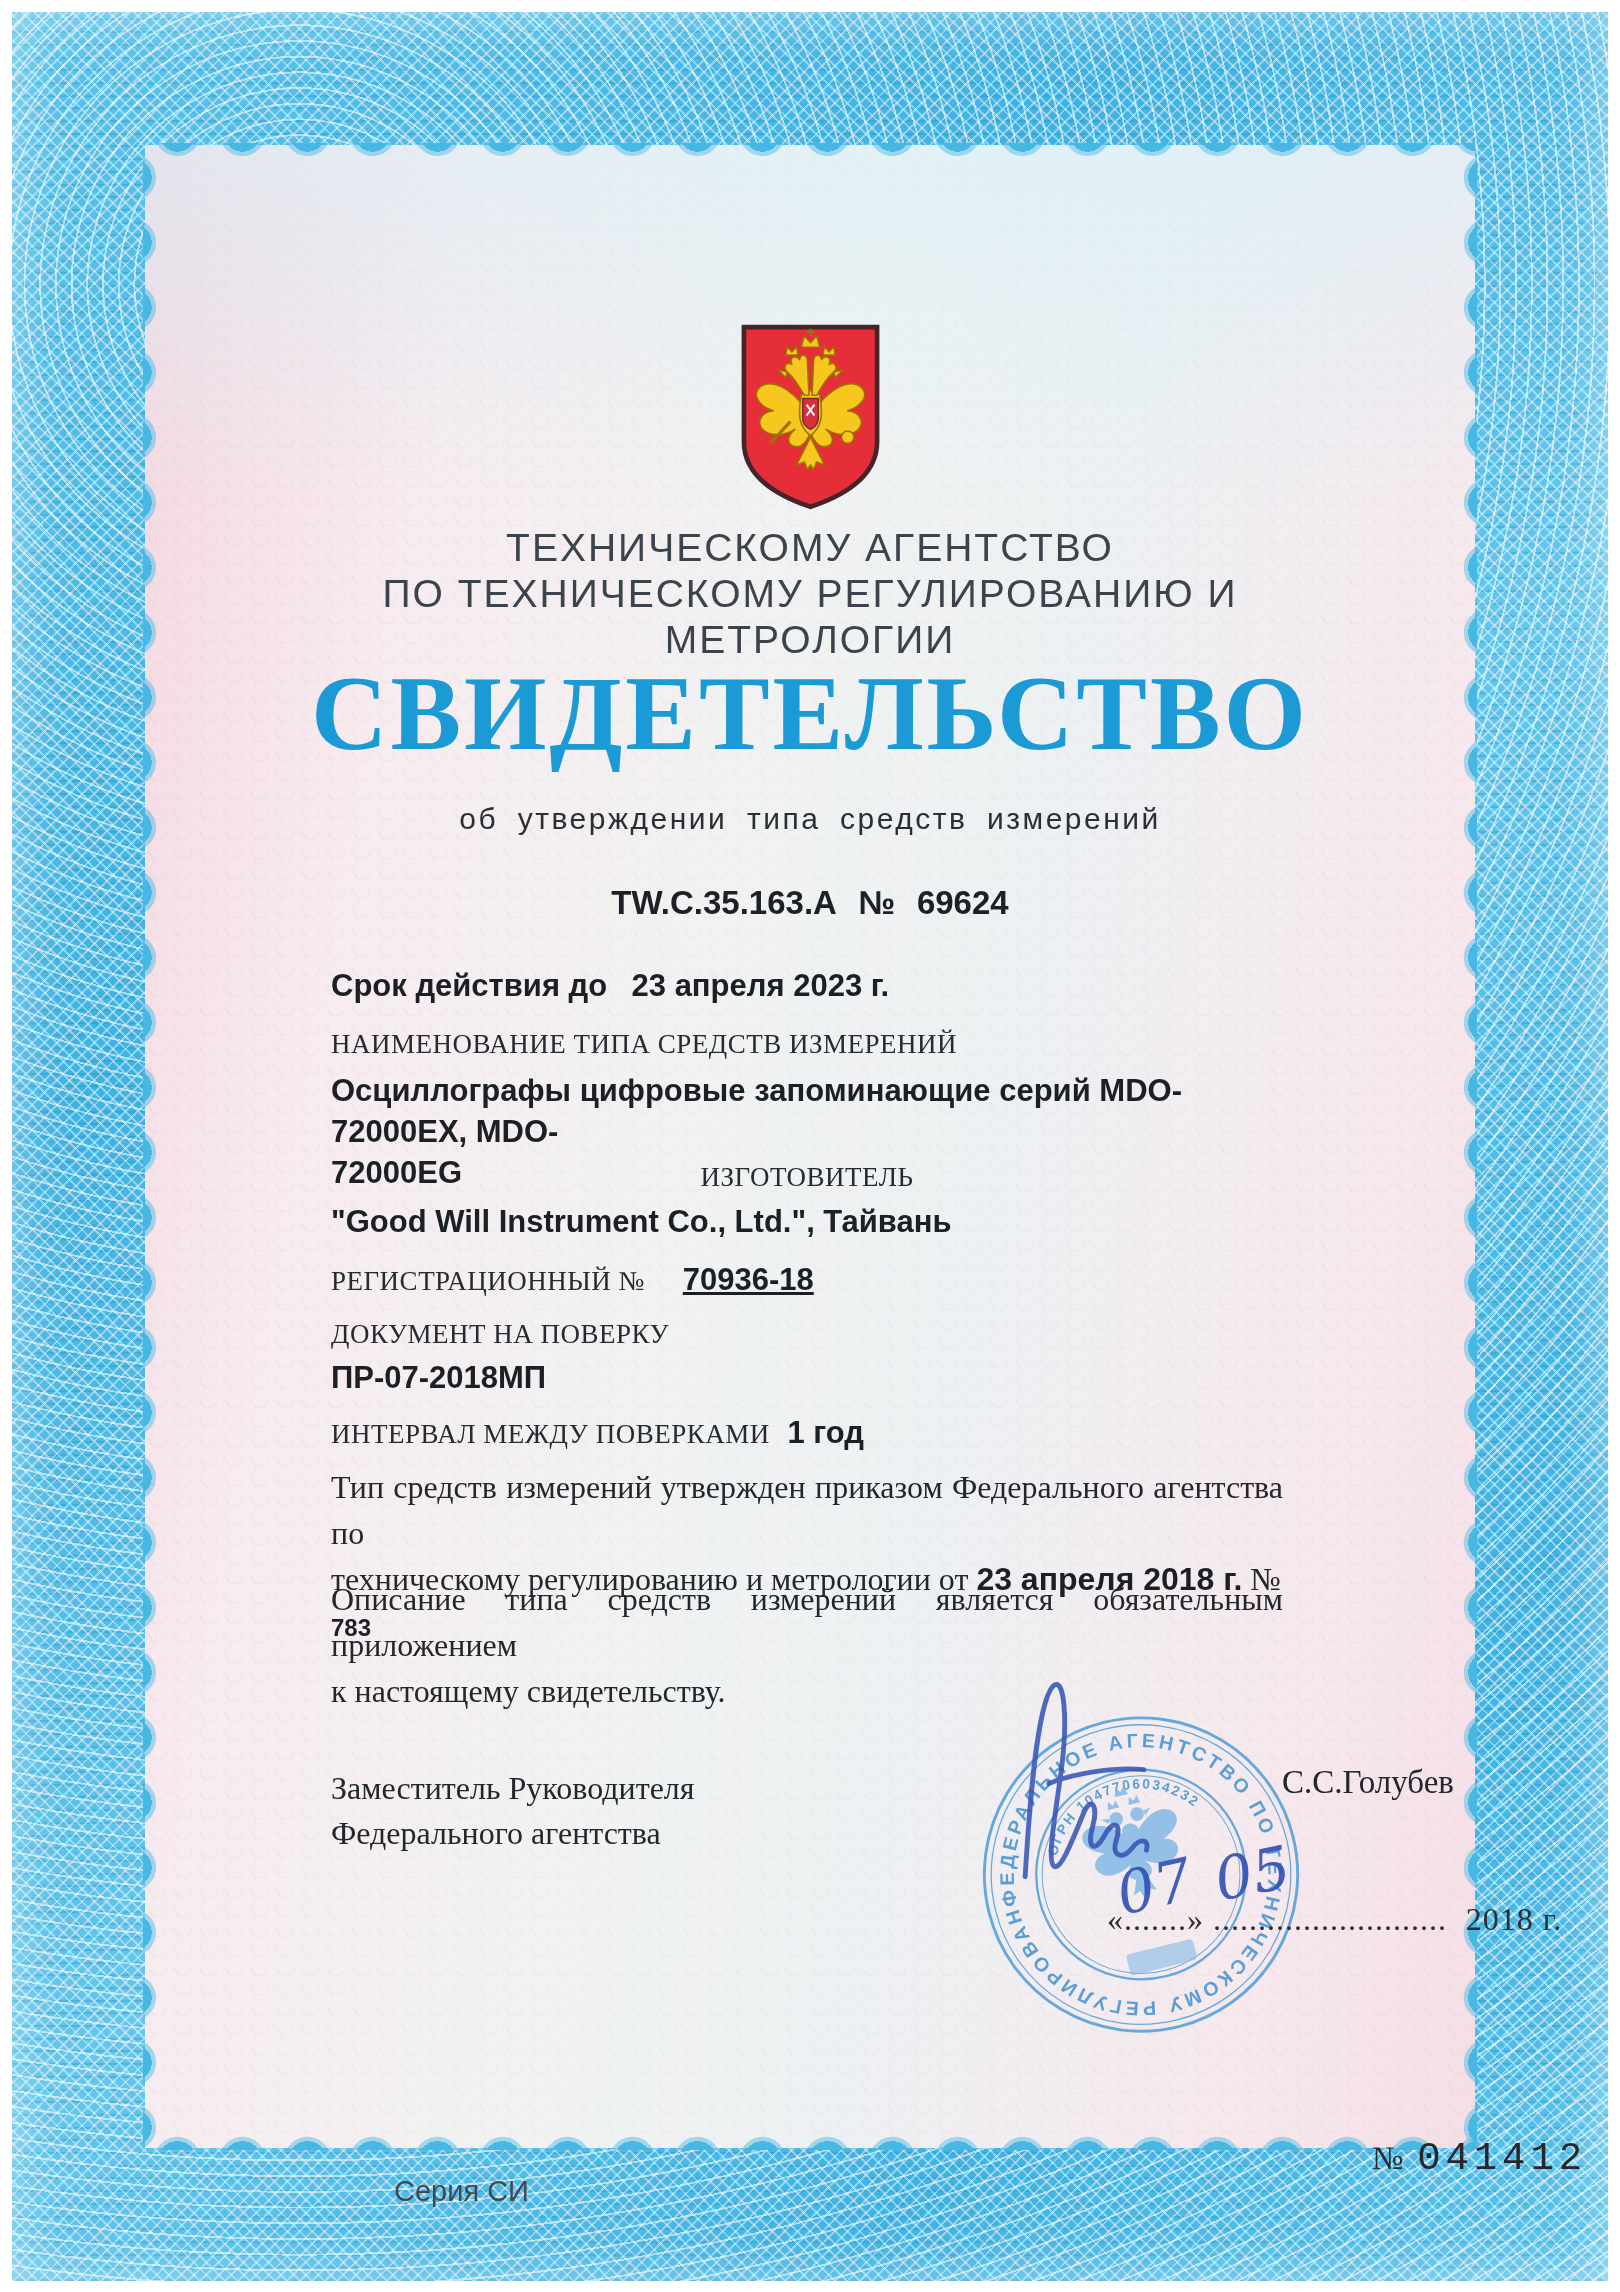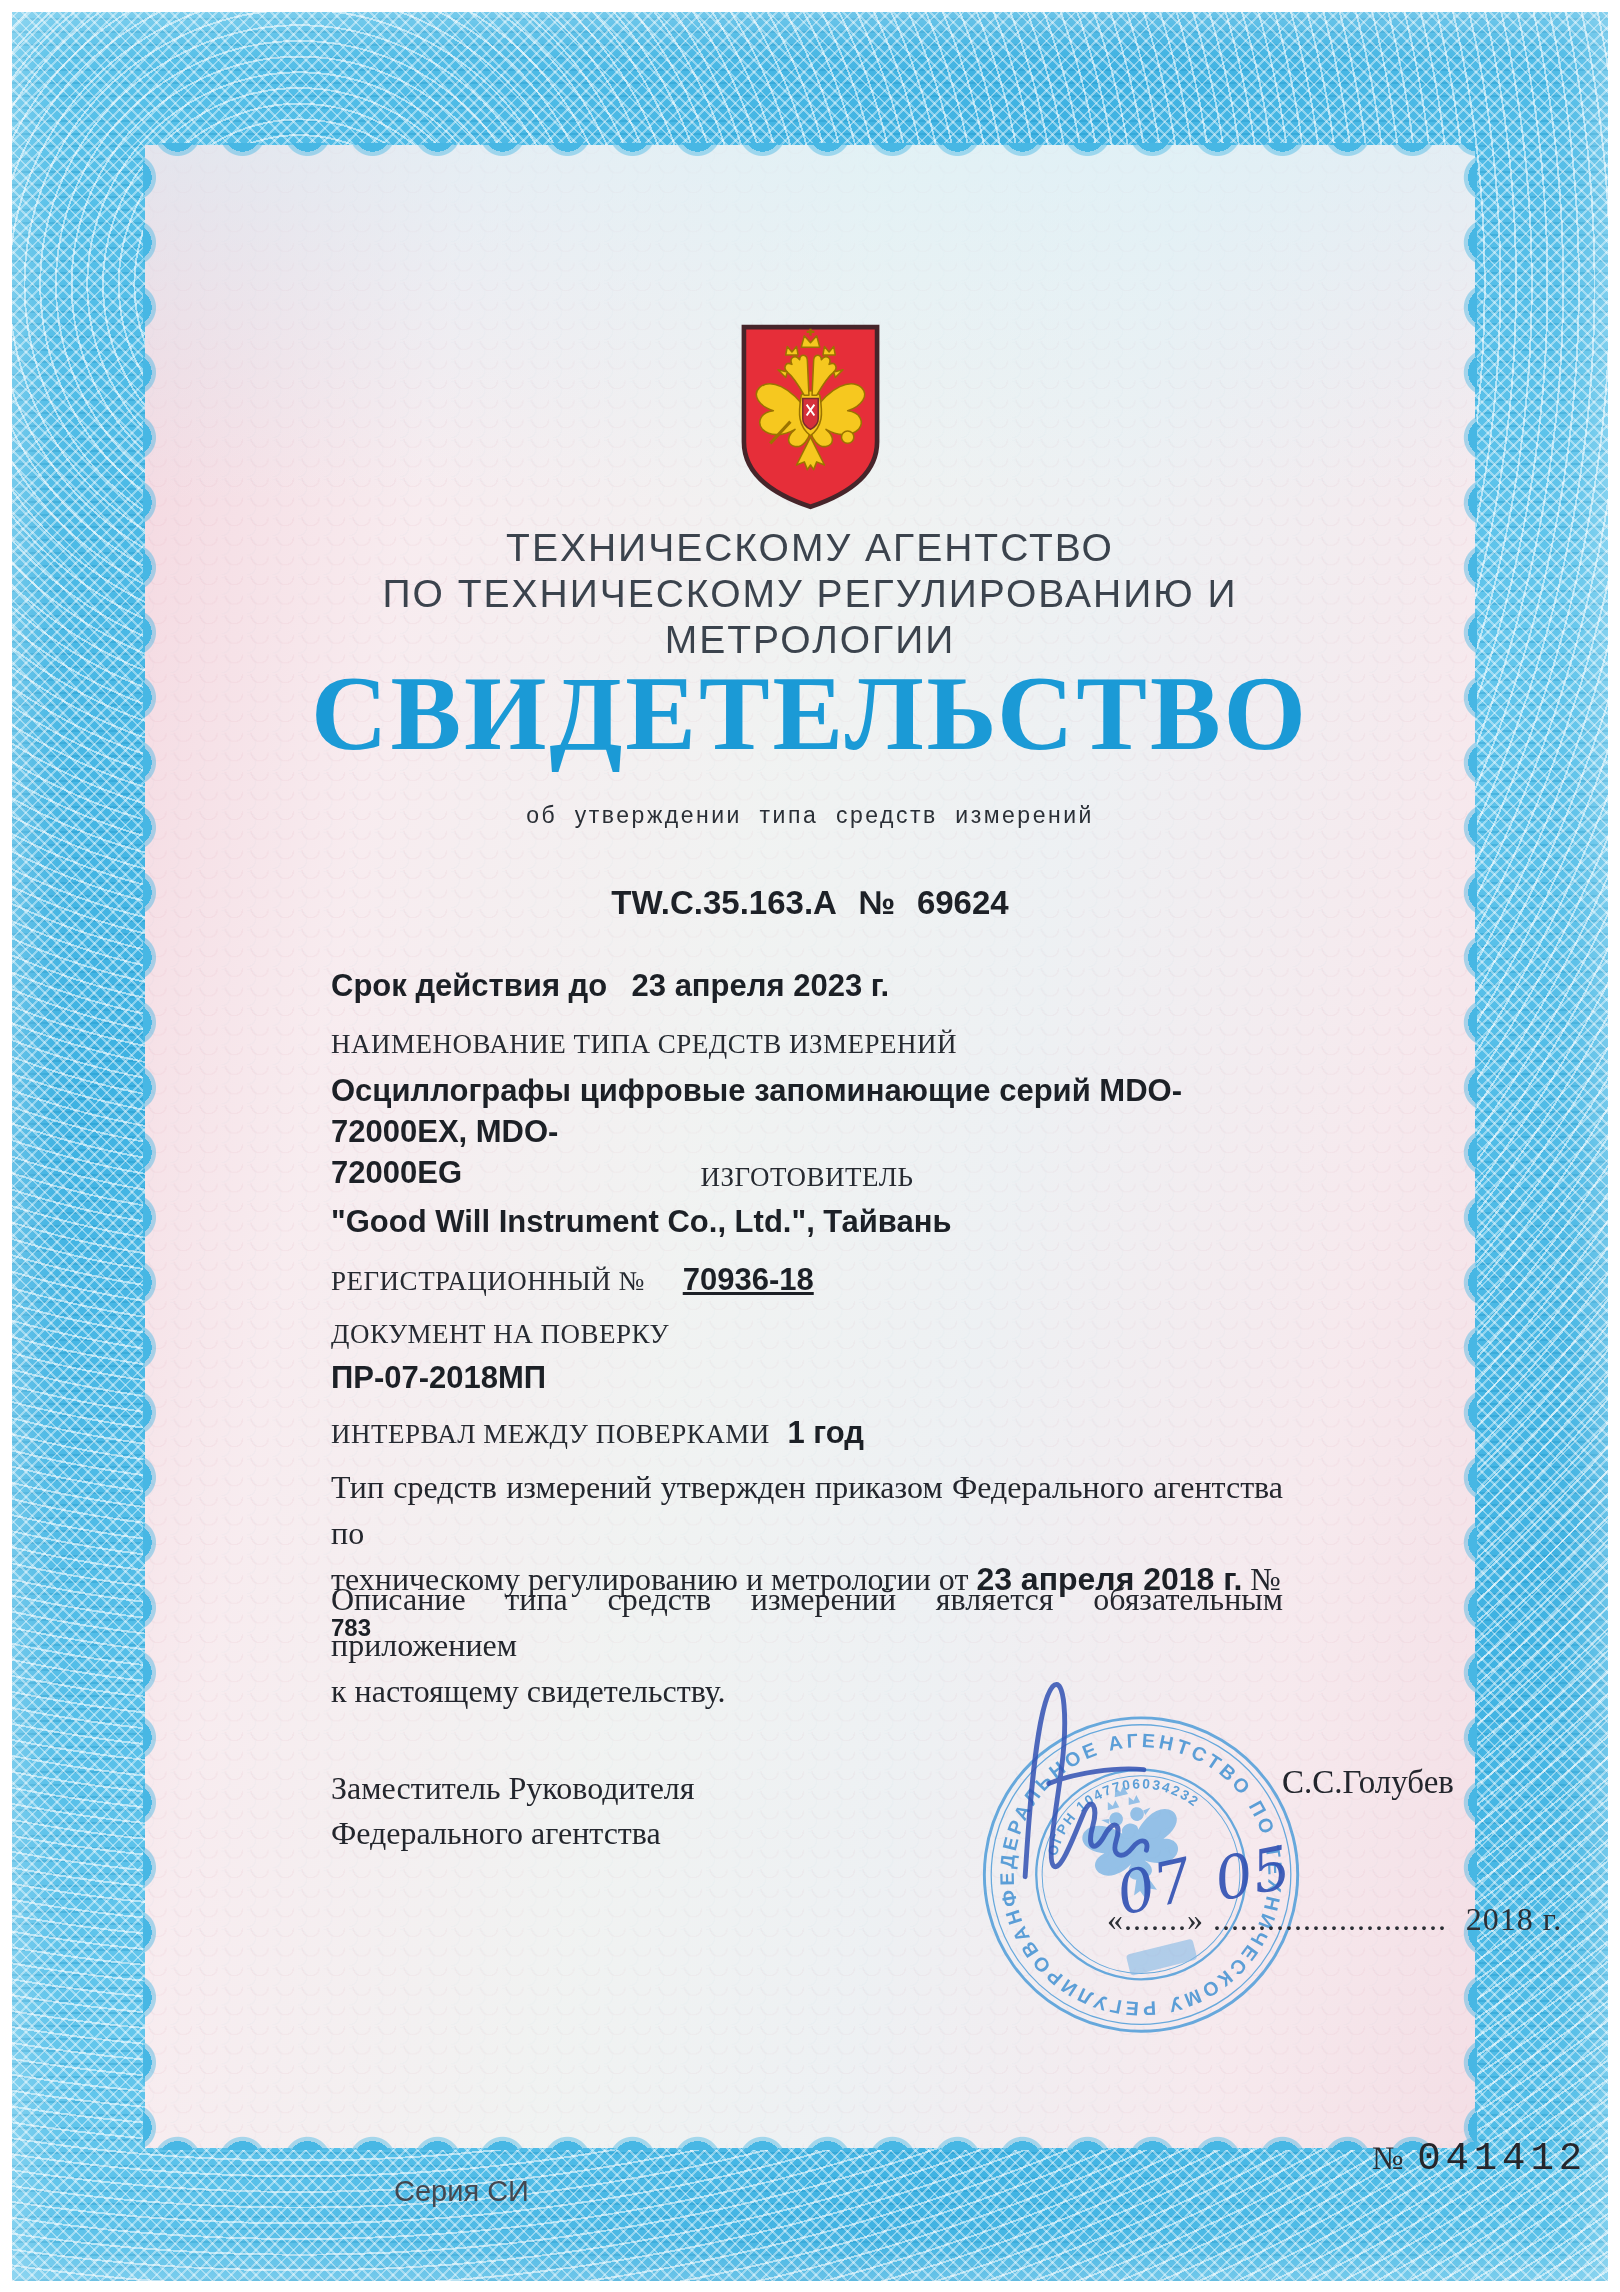--- a/index.html
+++ b/index.html
@@ -41,21 +41,21 @@
     background-size:27.4px 65px;background-repeat:repeat-y;}
   
   .content{position:absolute;inset:147px;color:#23262d;}
   .abs{position:absolute;}
   .centered{left:0;right:0;text-align:center;}
   .emblem{top:29px;left:50%;transform:translateX(-50%);}
   .agency{top:233px;font-family:"Liberation Sans",sans-serif;font-size:39px;line-height:46px;
           color:#3b434d;letter-spacing:2px;}
   .title{top:361px;font-family:"Liberation Serif",serif;font-weight:bold;font-size:106px;
          letter-spacing:2.9px;color:#1b9ad6;margin:0;}
-  .subtitle{top:510px;font-family:"Liberation Sans",sans-serif;font-size:23px;color:#2a2f36;
+  .subtitle{top:510px;font-family:"Liberation Sans",sans-serif;font-size:30px;color:#2a2f36;
             letter-spacing:2.5px;word-spacing:8.8px;}
   .docnum{top:592px;font-family:"Liberation Sans",sans-serif;font-weight:bold;font-size:33px;color:#1d2127;}
   .docnum .gap{display:inline-block;width:21.6px;}
   .lefttext{left:39px;right:45px;}
   .bold-sans{font-family:"Liberation Sans",sans-serif;font-weight:bold;font-size:31px;color:#1c2026;}
   .label-serif{font-family:"Liberation Serif",serif;font-size:27px;color:#262a31;letter-spacing:0.5px;}
   .validity{top:676px;}
   .validity .v{margin-left:15.7px;}
   .tn-label{top:737px;}
   .tn-value{top:778px;line-height:41px;}

